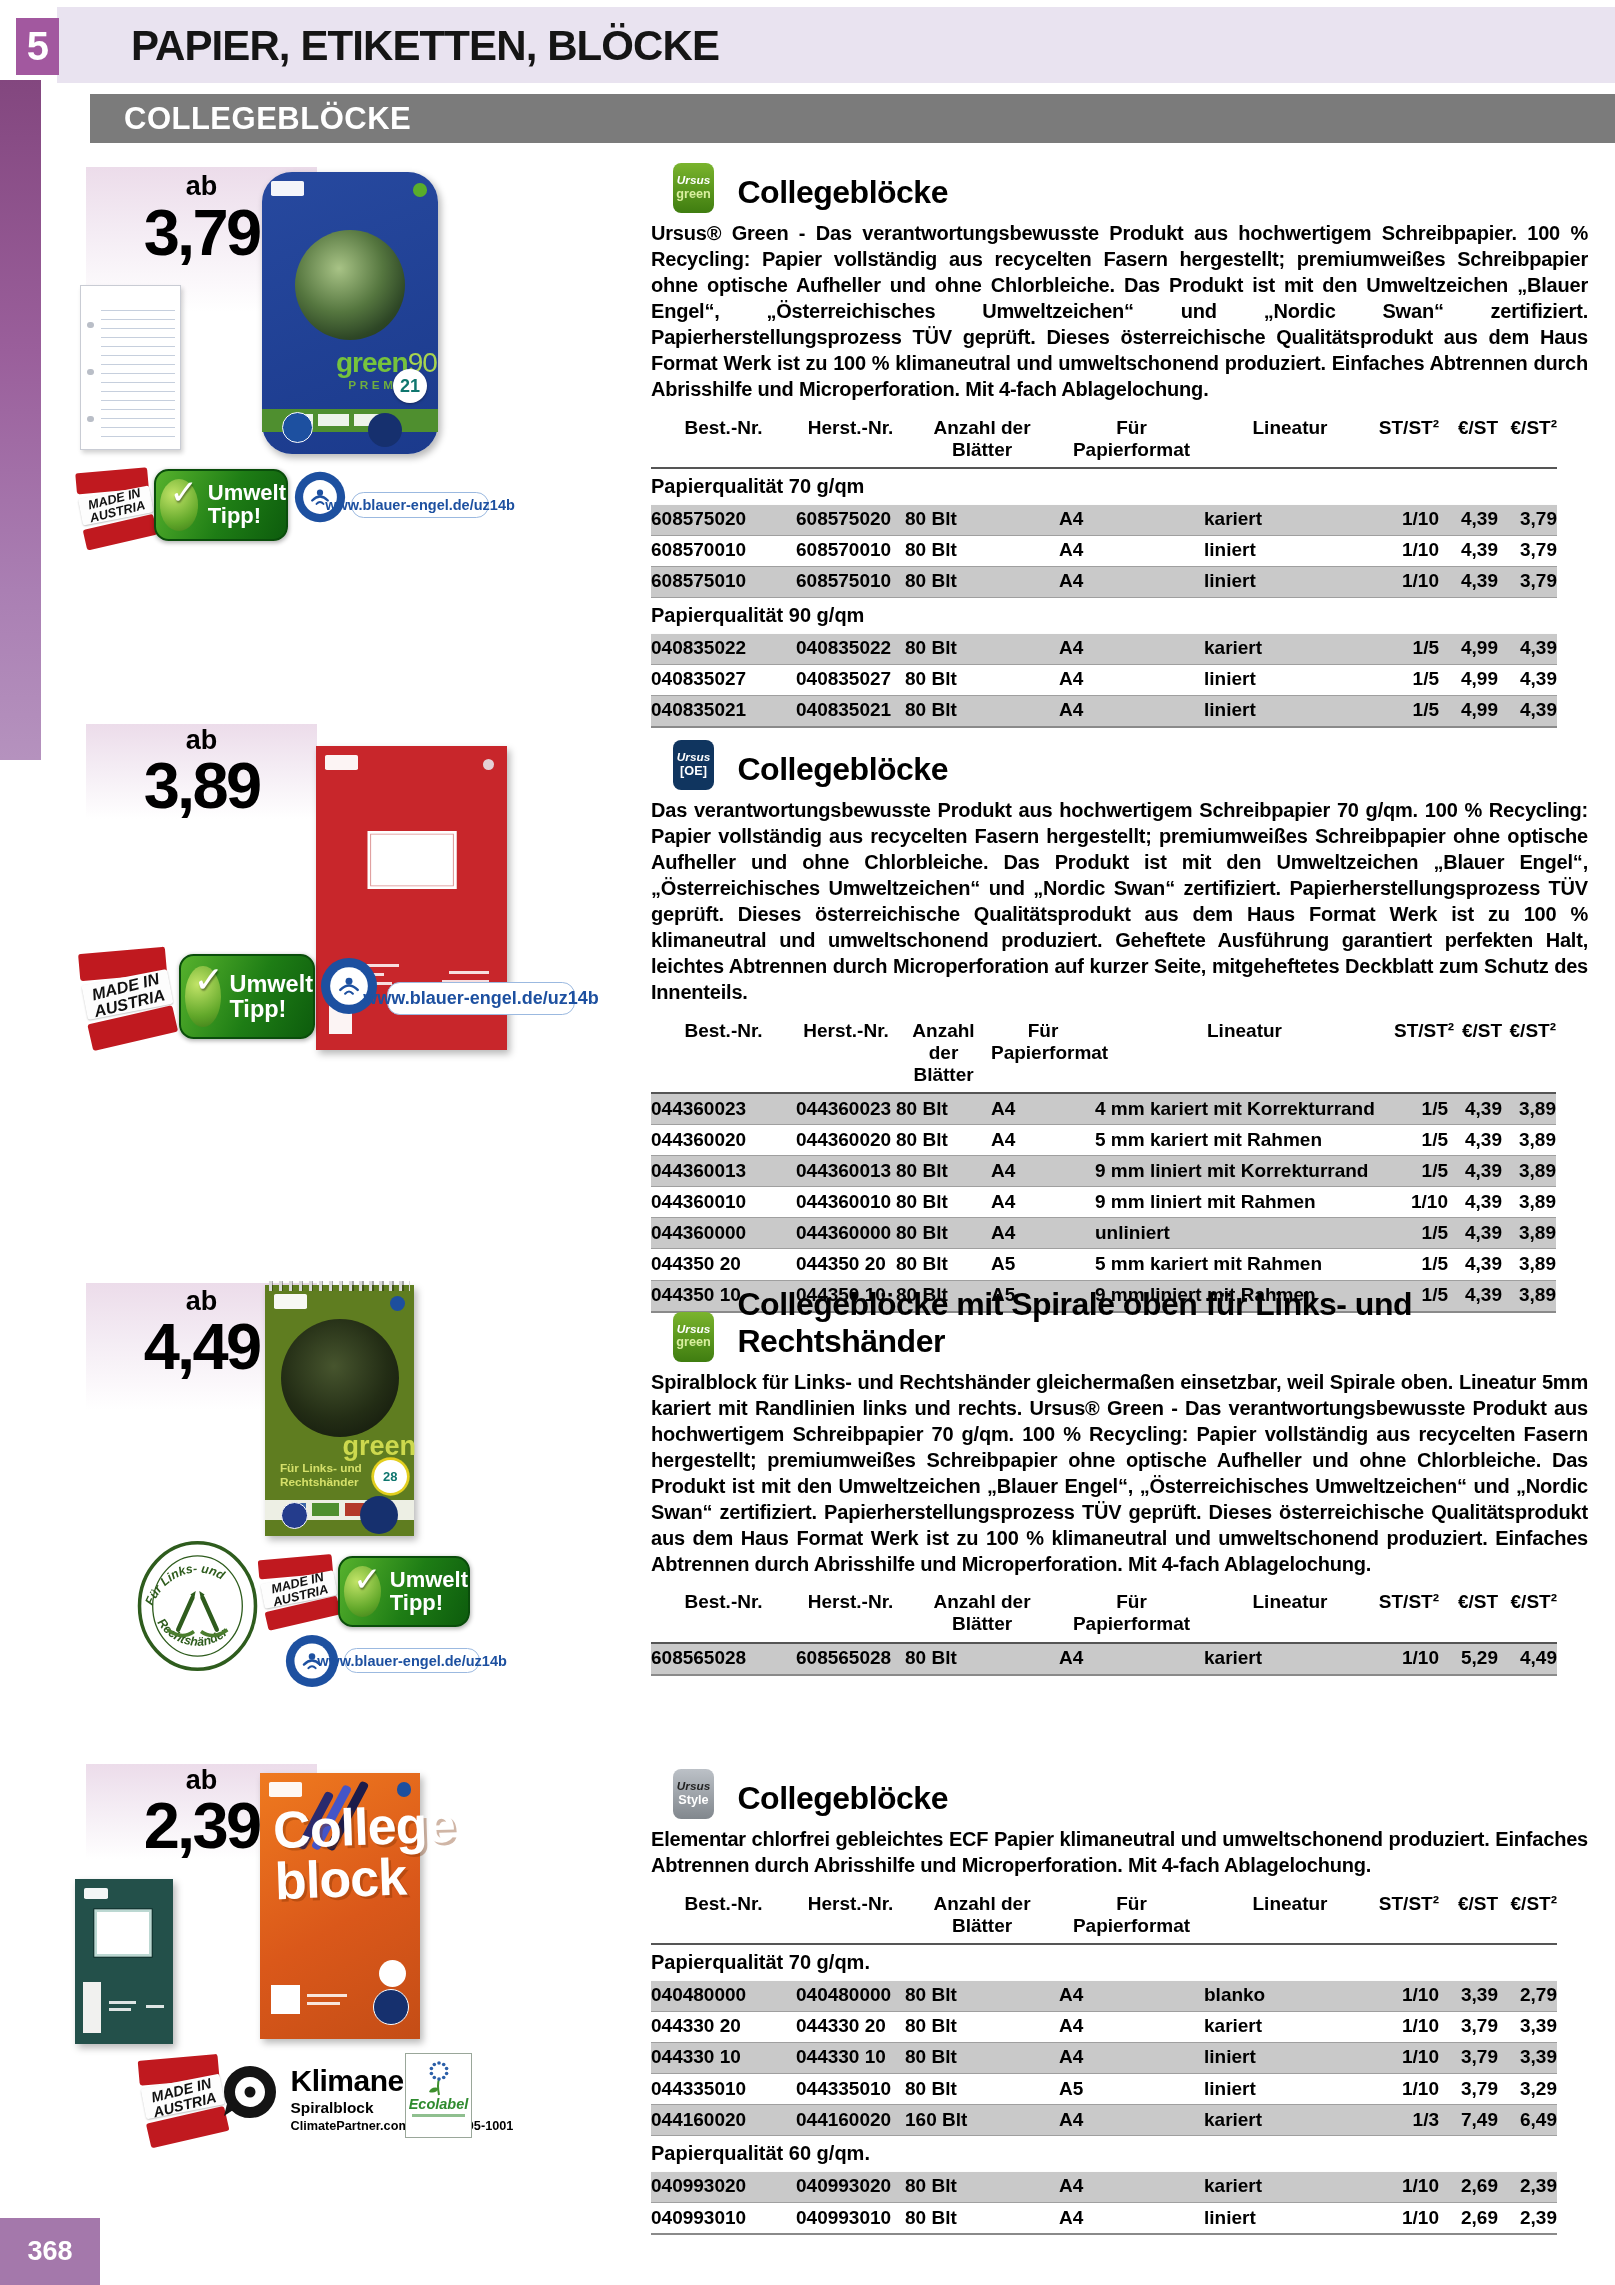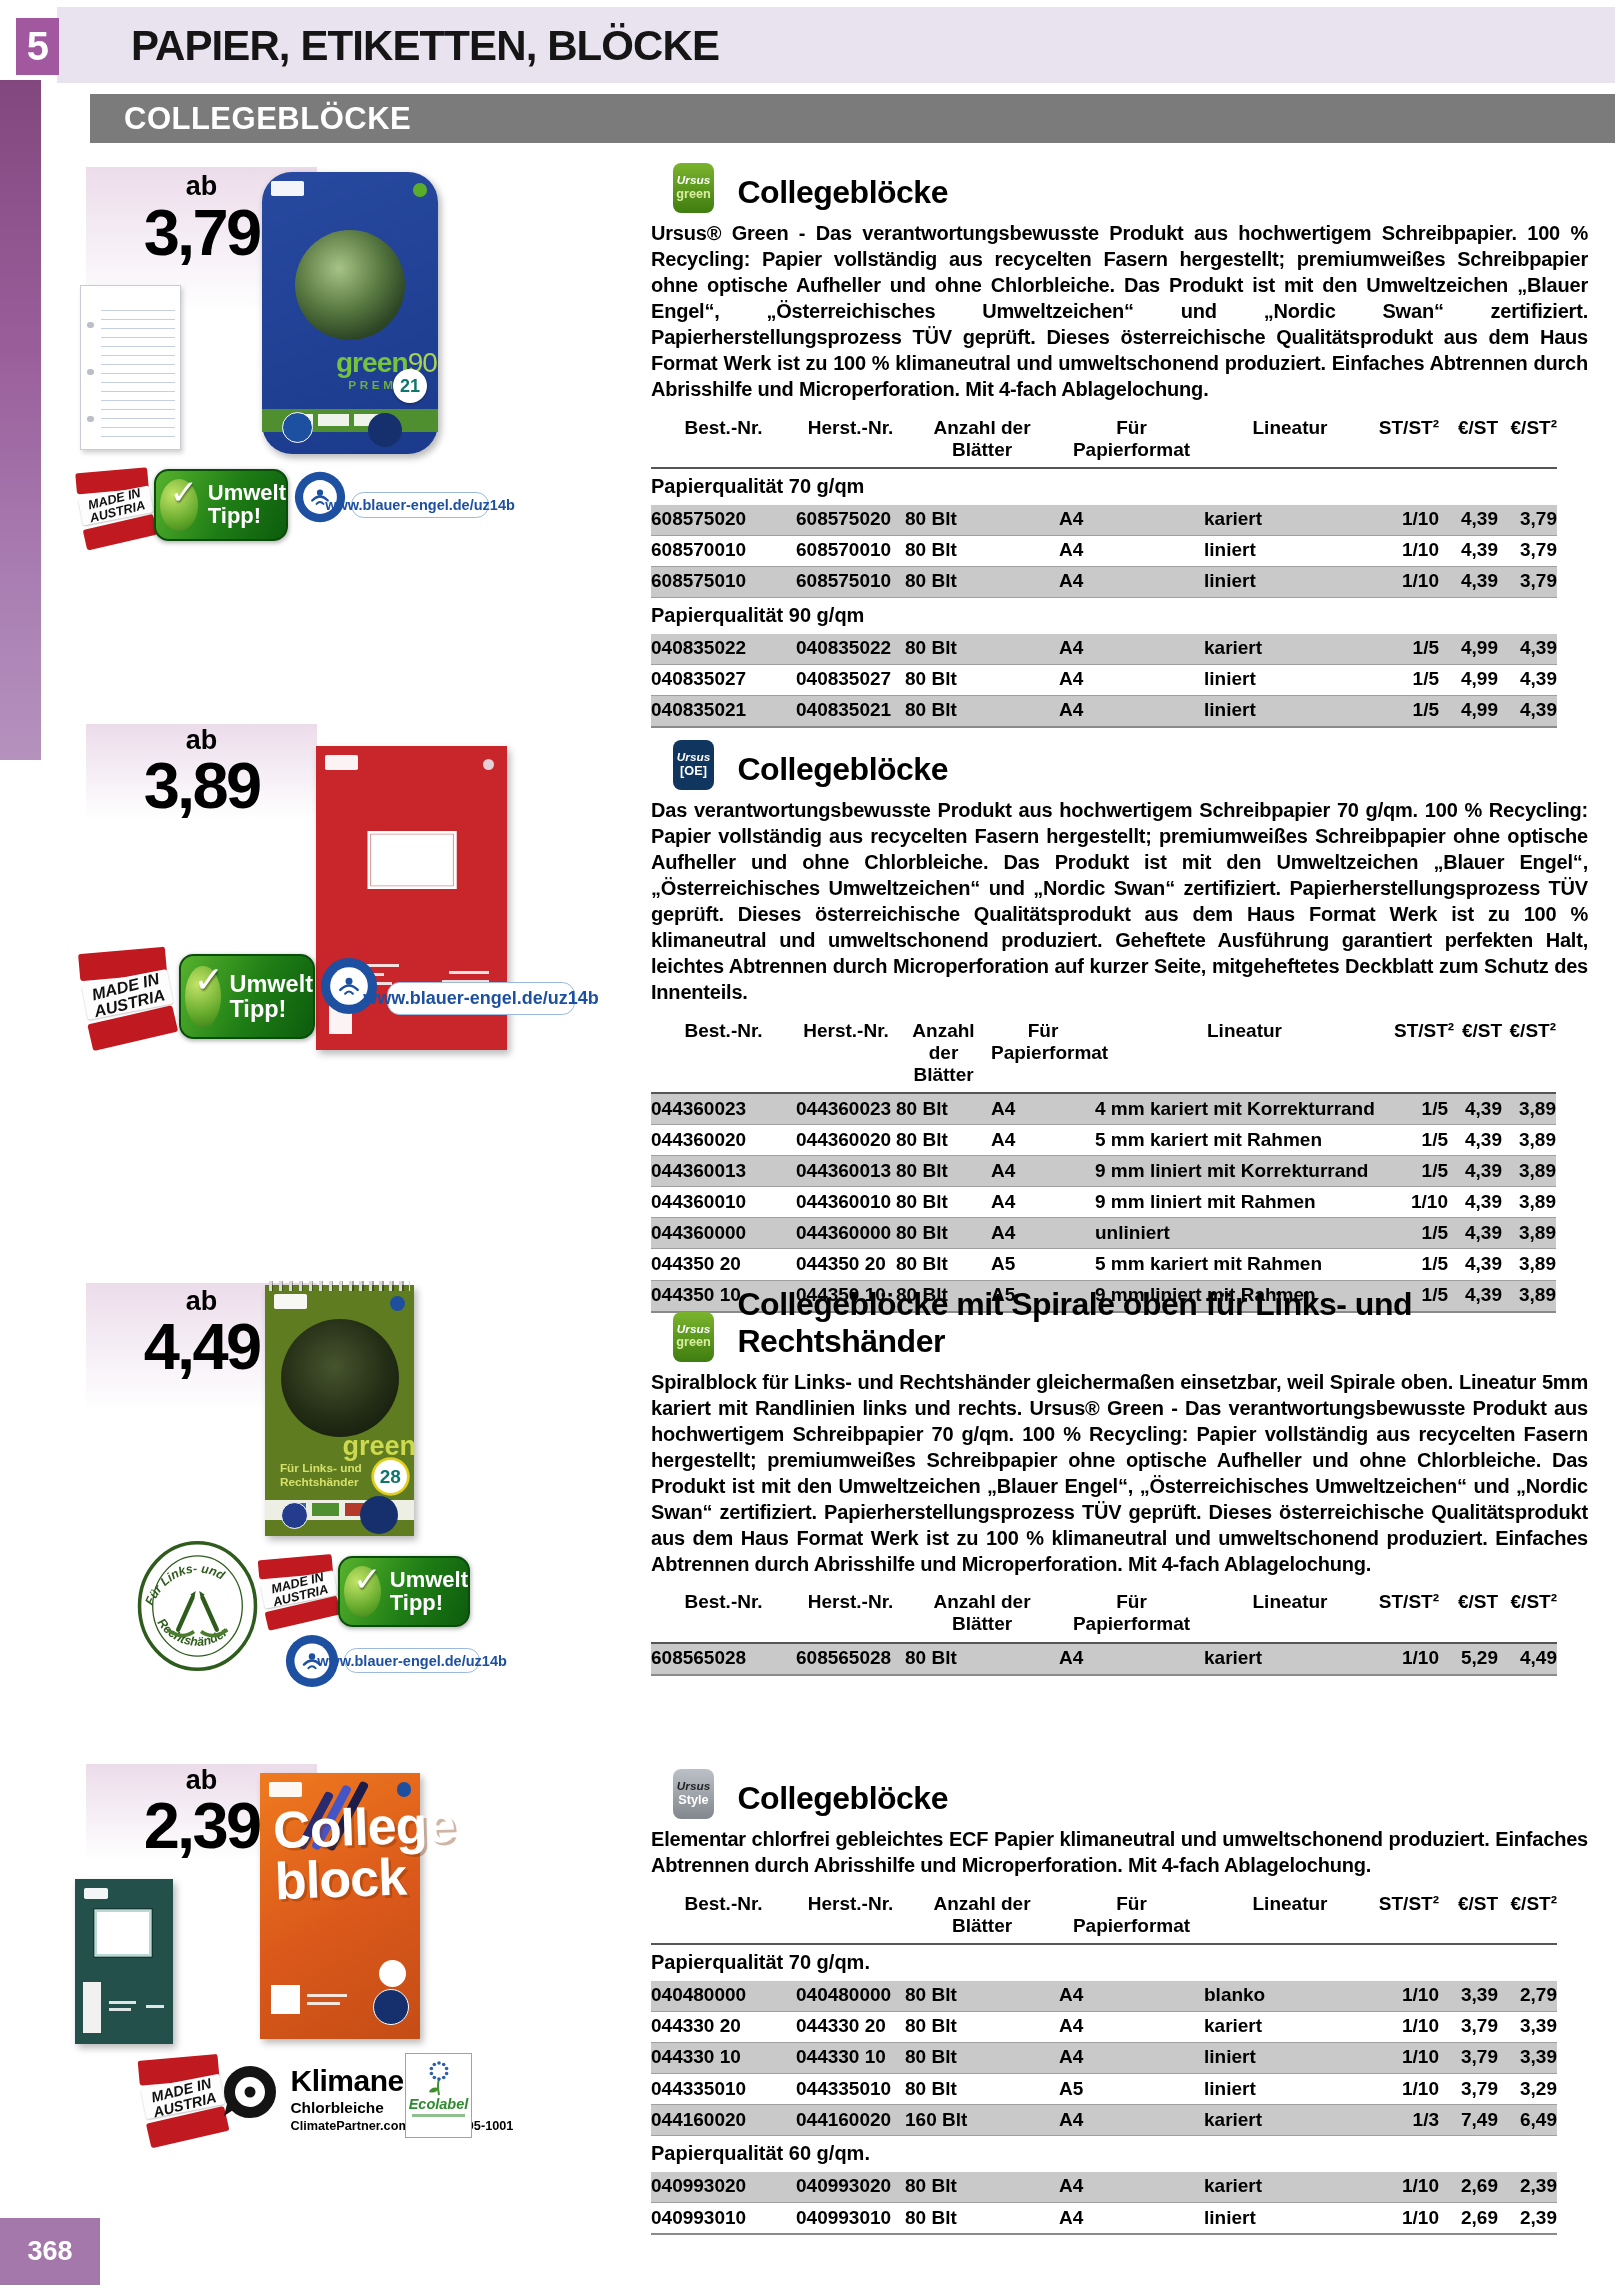--- a/index.html
+++ b/index.html
@@ -485,21 +485,21 @@
   <div class="abs nb nb-green" style="left:265px;top:1285px;width:149px;height:251px">
     <div class="spiral"></div>
     <i class="chip"></i>
     <i class="dot" style="right:9px;top:11px;width:15.4px;height:15.4px;background:#1d4f9e"></i>
     <div class="photo"></div>
     <div class="gtx">green</div>
     <div class="glines">
       <span style="display:block">Für Links- und</span>
       <span style="display:block">Rechtshänder</span>
     </div>
-    <div class="count-badge" style="right:7.2px;bottom:43px;width:33px;height:33px;font-size:19px;box-shadow:0 0 0 2.7px #e3cf1e">28</div>
+    <div class="count-badge" style="right:7.2px;bottom:43px;width:33px;height:33px;font-size:13px;box-shadow:0 0 0 2.7px #e3cf1e">28</div>
     <div class="band">
       <i style="left:25px;width:16.3px"></i>
       <i style="left:47px;width:27px;background:#4f8f2f"></i>
       <i style="left:80px;width:23.5px;background:#b43a2a"></i>
     </div>
     <i class="dot" style="left:16.3px;bottom:7.2px;width:27px;height:27px;background:#243c8c;border:1.8px solid #fff"></i>
     <div class="navy-dot" style="right:16.3px;bottom:1.8px;width:38px;height:38px"></div>
   </div>
   <svg class="abs" style="left:136px;top:1538px" width="123" height="136" viewBox="0 0 140 154">
     <ellipse cx="70" cy="77" rx="66" ry="72" fill="rgba(255,255,255,.9)" stroke="#2e5c1d" stroke-width="4"></ellipse>
@@ -628,21 +628,21 @@
       <i class="stripe s3"></i>
     <b class="rtext">
         <span>MADE IN</span>
         <span>AUSTRIA</span>
       </b>
   </div>
   <div class="abs klima" style="left:224px;top:2066px">
     <span class="klima-icon"></span>
     <div>
       <div class="kt1">Klimaneutral</div>
-      <div class="kt2">Chlorbleiche</div>
+      <div class="kt2">Spiralblock</div>
       <div class="kt3">ClimatePartner.com/53503-1505-1001</div>
     </div>
   </div>
   <div class="abs ecolabel" style="left:405px;top:2053px">
     <svg width="40" height="40" viewBox="0 0 40 40">
       <path d="M20 38 Q18 28 20 22" stroke="#3e8f2e" stroke-width="2" fill="none"></path>
       <path d="M20 31 Q12 29 10 35 Q17 37 20 31" fill="#3e8f2e"></path>
       <g fill="#2b5fa8">
         <circle cx="20" cy="6" r="1.8"></circle>
           <circle cx="24.7" cy="7.5" r="1.8"></circle>

